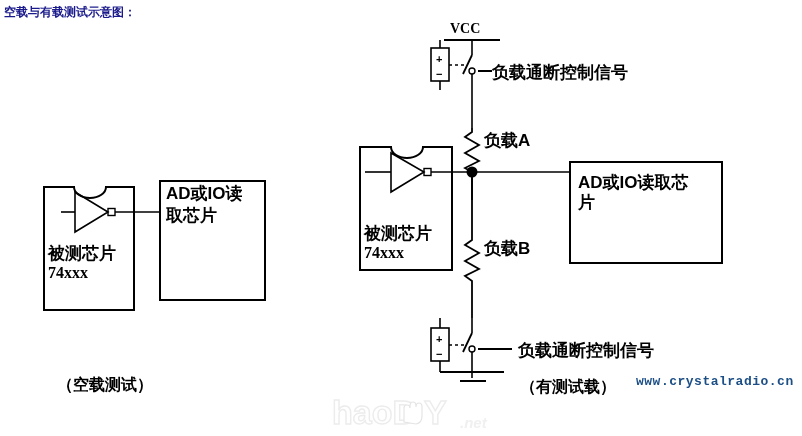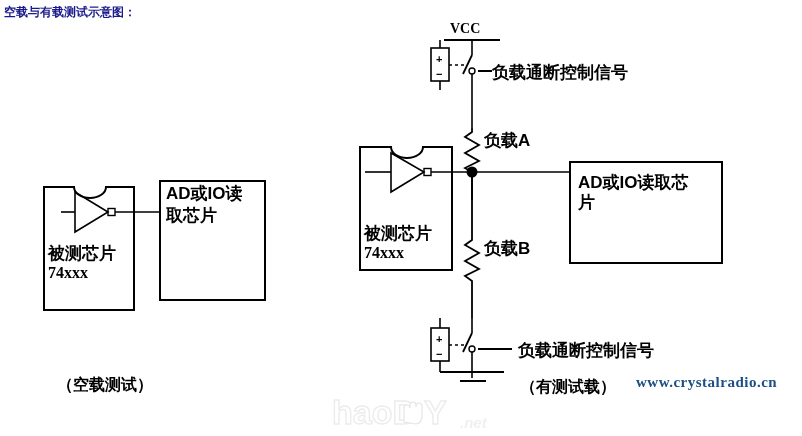--- a/index.html
+++ b/index.html
@@ -61,23 +61,23 @@
   .brand-cn {
     font-family: "Liberation Sans", sans-serif;
     font-weight: bold;
     font-size: 30px;
     letter-spacing: 1px;
     color: #1c4f86;
     line-height: 32px;
     white-space: nowrap;
   }
   .brand-url {
-    font-family: Liberation Serif, serif;
-    font-weight: bold;
-    font-size: 15px;
+    font-family: Liberation Mono, monospace;
+    font-weight: bold;
+    font-size: 13px;
     letter-spacing: 0.5px;
     color: #1c4f86;
     white-space: nowrap;
     margin-top: 2px;
   }
 </style>
 </head>
 <body>
 
 <div id="page-title">空载与有载测试示意图：</div>

